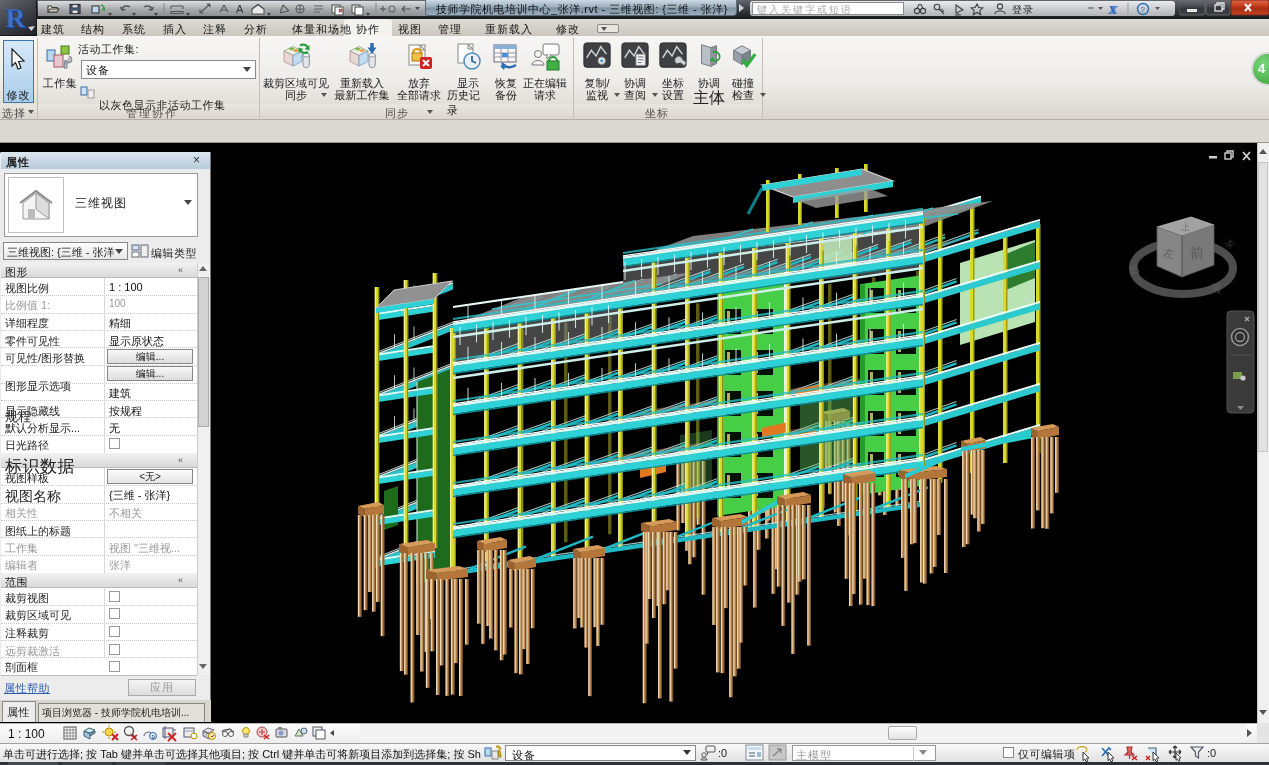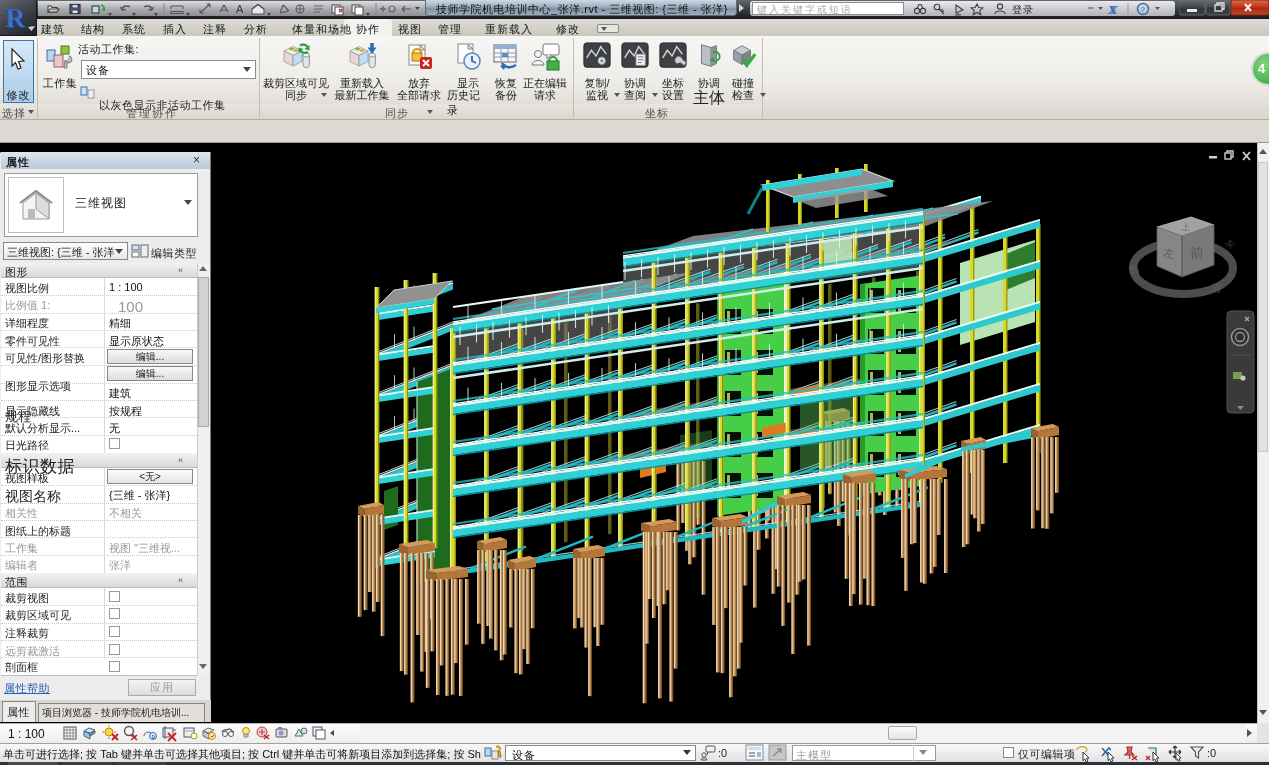--- a/index.html
+++ b/index.html
@@ -1314,21 +1314,21 @@
 <div class="ab" style="left:1px;top:263px;width:196px;height:15px;background:linear-gradient(#f2f2f2,#d9d9d9);border-bottom:1px solid #bbb"></div>
 <div class="ab" style="left:5px;top:265px;font-size:11px;color:#222;letter-spacing:0.5px">图形</div>
 <div class="ab" style="left:178px;top:265px;font-size:9px;color:#555">«</div>
 <div class="ab" style="left:1px;top:278px;width:196px;height:17.5px;border-bottom:1px dotted #c8c8c8"></div>
 <div class="ab" style="left:104px;top:278px;width:1px;height:17.5px;background:#d8d8d8"></div>
 <div class="ab" style="left:5px;top:281px;font-size:11px;color:#222;white-space:nowrap">视图比例</div>
 <div class="ab" style="left:109px;top:281px;font-size:11px;color:#111;white-space:nowrap">1 : 100</div>
 <div class="ab" style="left:1px;top:296px;width:196px;height:17.5px;border-bottom:1px dotted #c8c8c8"></div>
 <div class="ab" style="left:104px;top:296px;width:1px;height:17.5px;background:#d8d8d8"></div>
 <div class="ab" style="left:5px;top:298px;font-size:11px;color:#999;white-space:nowrap">比例值 1:</div>
-<div class="ab" style="left:118px;top:298px;font-size:15px;color:#999;white-space:nowrap">100</div>
+<div class="ab" style="left:109px;top:298px;font-size:10px;color:#999;white-space:nowrap">100</div>
 <div class="ab" style="left:1px;top:313px;width:196px;height:17.5px;border-bottom:1px dotted #c8c8c8"></div>
 <div class="ab" style="left:104px;top:313px;width:1px;height:17.5px;background:#d8d8d8"></div>
 <div class="ab" style="left:5px;top:316px;font-size:11px;color:#222;white-space:nowrap">详细程度</div>
 <div class="ab" style="left:109px;top:316px;font-size:11px;color:#111;white-space:nowrap">精细</div>
 <div class="ab" style="left:1px;top:330px;width:196px;height:17.5px;border-bottom:1px dotted #c8c8c8"></div>
 <div class="ab" style="left:104px;top:330px;width:1px;height:17.5px;background:#d8d8d8"></div>
 <div class="ab" style="left:5px;top:334px;font-size:11px;color:#222;white-space:nowrap">零件可见性</div>
 <div class="ab" style="left:109px;top:334px;font-size:11px;color:#111;white-space:nowrap">显示原状态</div>
 <div class="ab" style="left:1px;top:348px;width:196px;height:17.5px;border-bottom:1px dotted #c8c8c8"></div>
 <div class="ab" style="left:104px;top:348px;width:1px;height:17.5px;background:#d8d8d8"></div>

